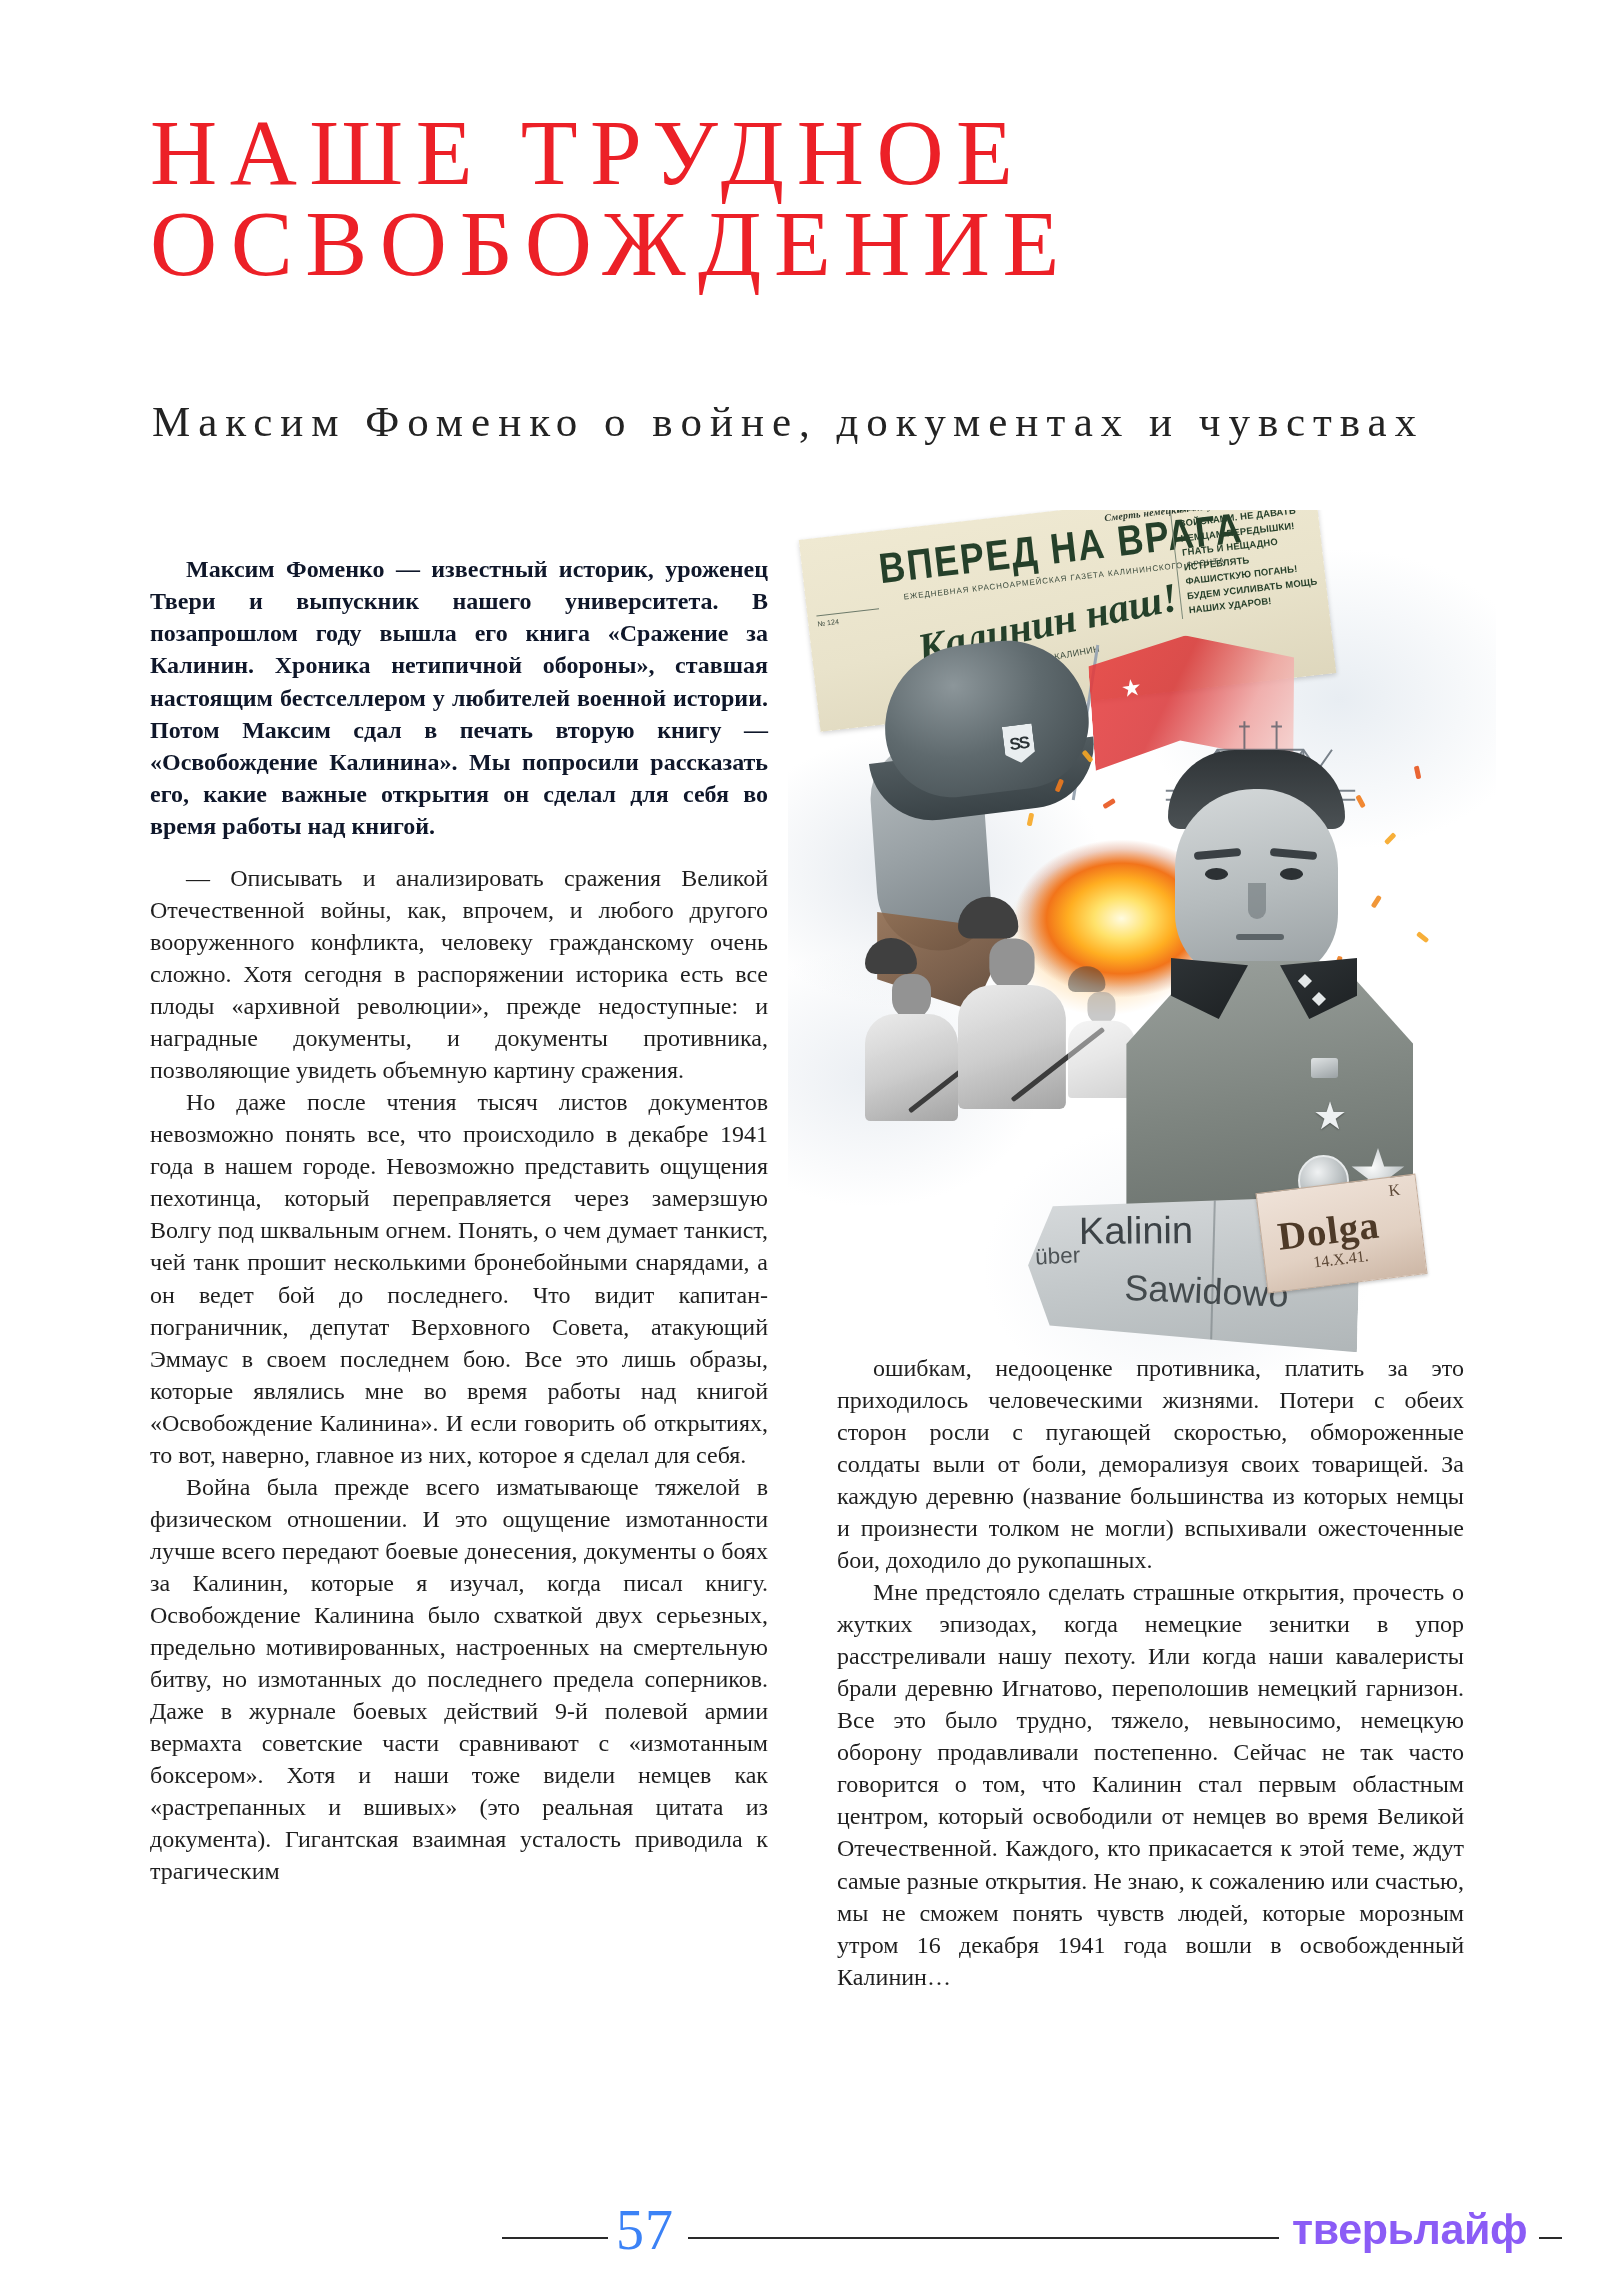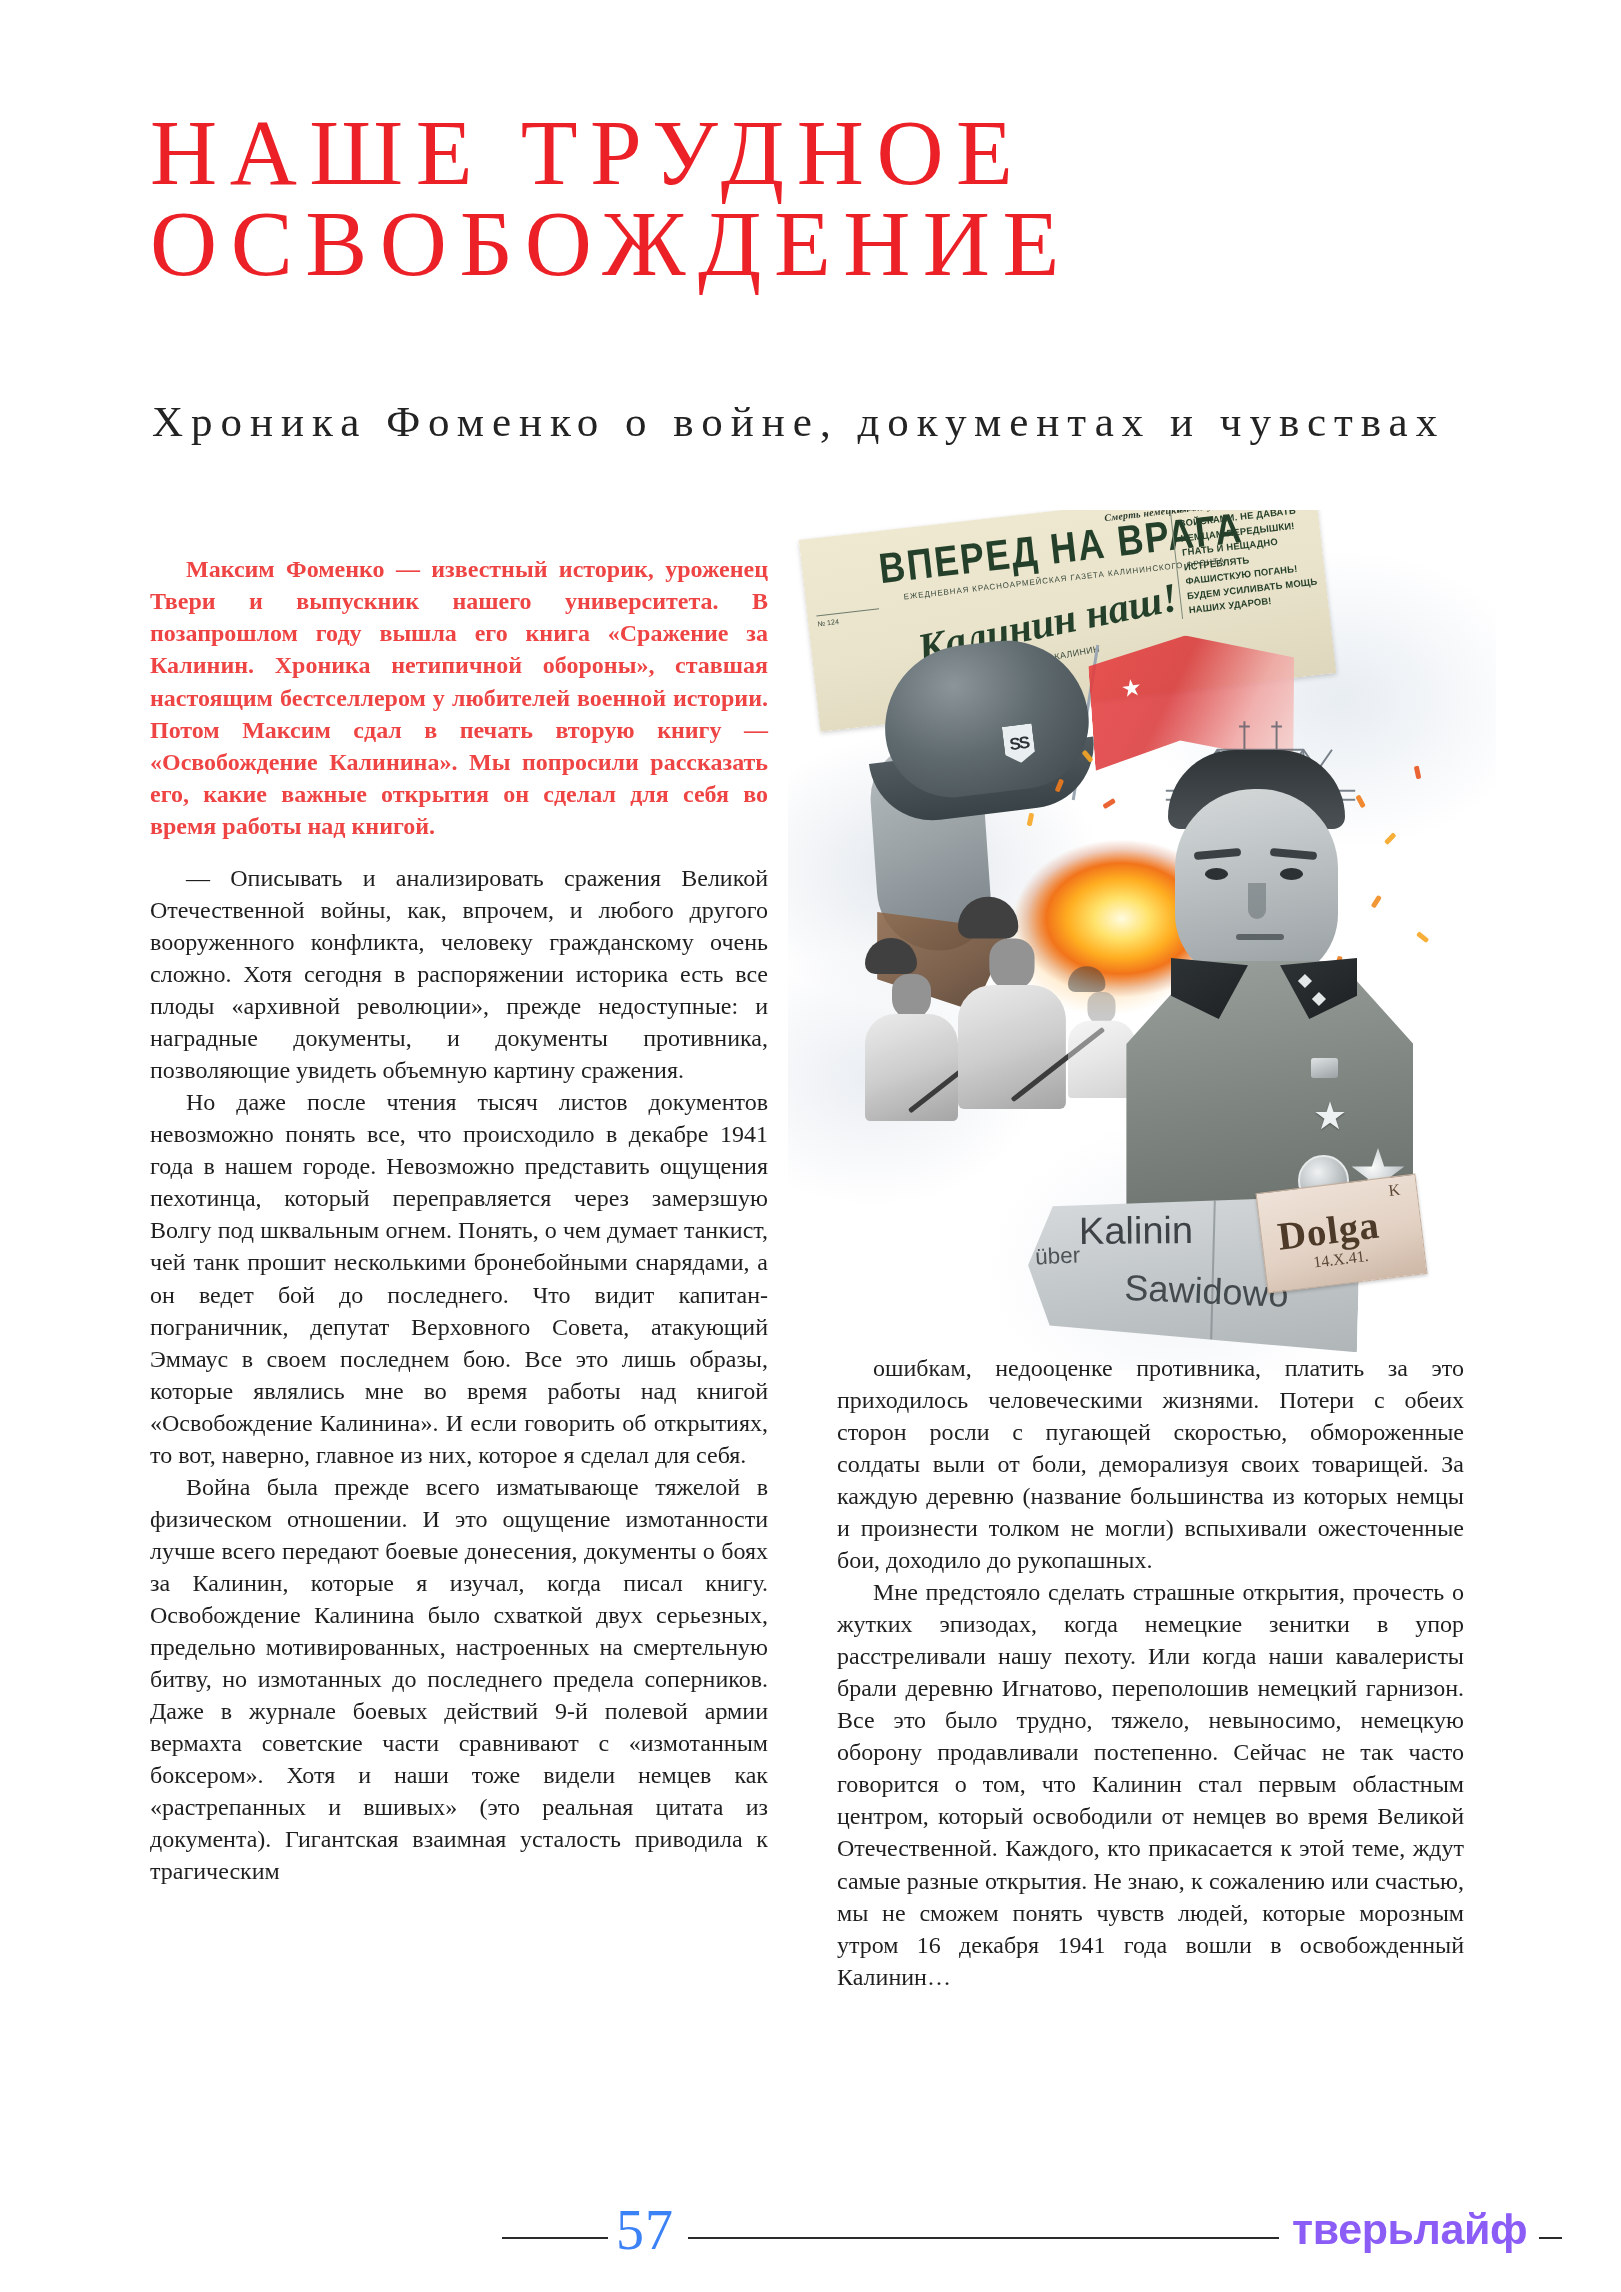--- a/index.html
+++ b/index.html
@@ -41,21 +41,21 @@
   }
   p.body {
     margin:0; text-align:justify;
     font-size:24px; line-height:1.335;
     text-indent:36px; color:#1f1f1f;
     hyphens:none;
   }
   p.lead {
     margin:0 0 19.7px 0; text-align:justify;
     font-size:24px; line-height:1.34;
-    font-weight:700; text-indent:36px; color:#ef4444;
+    font-weight:700; text-indent:36px; color:#0f172a;
   }
 
   
   .collage {
     position:absolute; left:788px; top:510px;
     width:708px; height:860px;
     overflow:hidden;
   }
   .collage .mist {
     position:absolute; inset:0;
@@ -349,21 +349,21 @@
     letter-spacing:-0.4px;
   }
 </style>
 </head>
 <body>
 
 <div class="page">
 
   <div class="headline">НАШЕ ТРУДНОЕ
 ОСВОБОЖДЕНИЕ</div>
-  <div class="subheadline">Хроника Фоменко о войне, документах и чувствах</div>
+  <div class="subheadline">Максим Фоменко о войне, документах и чувствах</div>
 
   <div class="collage">
     <div class="mist"></div>
 
     <div class="newspaper">
       <div class="np-kicker">Смерть немецким оккупантам!</div>
       <div class="np-masthead">ВПЕРЕД НА ВРАГА</div>
       <div class="np-strap">ЕЖЕДНЕВНАЯ КРАСНОАРМЕЙСКАЯ ГАЗЕТА КАЛИНИНСКОГО ФРОНТА</div>
       <div class="np-issue">№ 124</div>
       <div class="np-rightcol">КАЛИНИН ВЗЯТ НАШИМИ ВОЙСКАМИ. НЕ ДАВАТЬ НЕМЦАМ ПЕРЕДЫШКИ! ГНАТЬ И НЕЩАДНО ИСТРЕБЛЯТЬ ФАШИСТКУЮ ПОГАНЬ! БУДЕМ УСИЛИВАТЬ МОЩЬ НАШИХ УДАРОВ!</div>

